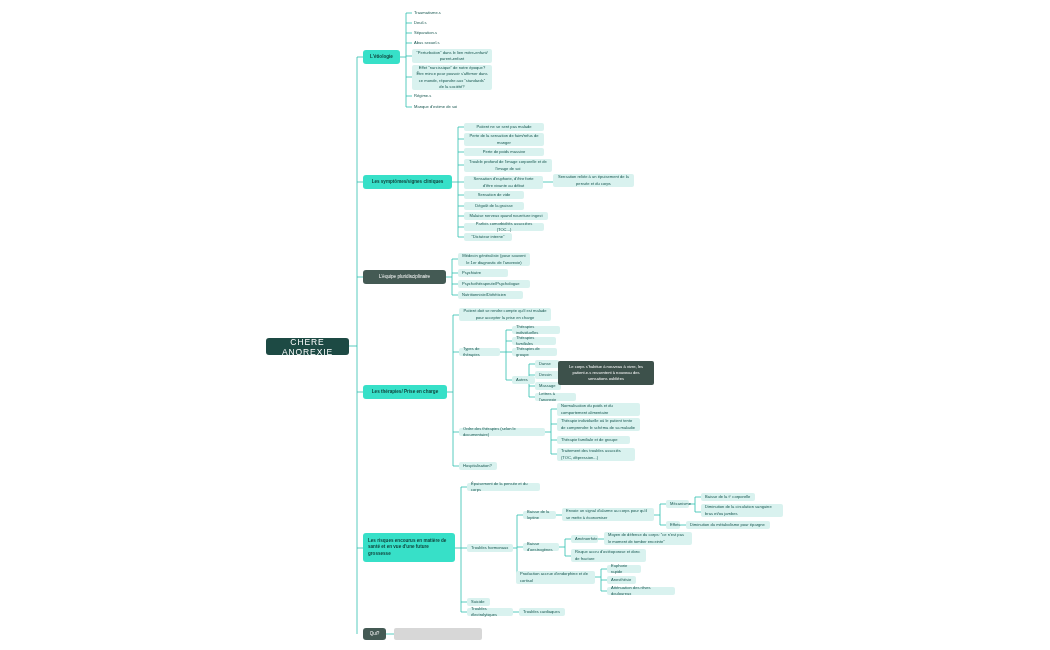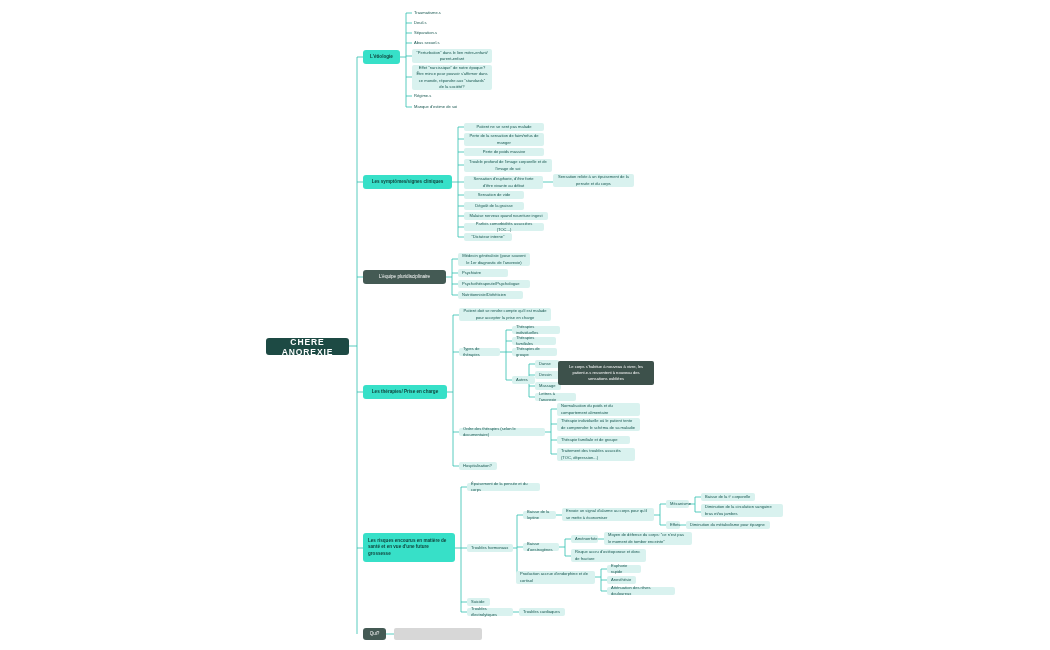--- a/index.html
+++ b/index.html
@@ -8,21 +8,21 @@
     font-family:"Liberation Sans", sans-serif;
     overflow:hidden;position:relative;
   }
   #canvas{position:absolute;inset:0;}
   svg.links{position:absolute;left:0;top:0;width:1050px;height:650px;pointer-events:none;}
 
   .node{position:absolute;box-sizing:border-box;}
   
   .root{
     background:#1d4a44;color:#ffffff;border-radius:3px;
-    font-size:8.5px;font-weight:bold;letter-spacing:.9px;
+    font-size:8.5px;font-weight:normal;letter-spacing:.9px;
     display:flex;align-items:center;justify-content:center;
     text-align:center;padding:2px 6px;
   }
   
   .dark{
     background:#445a54;color:#ffffff;border-radius:3px;
     font-size:4.6px;display:flex;align-items:center;justify-content:center;
     text-align:center;padding:2px 4px;line-height:1.45;
   }
   .dark-note{

